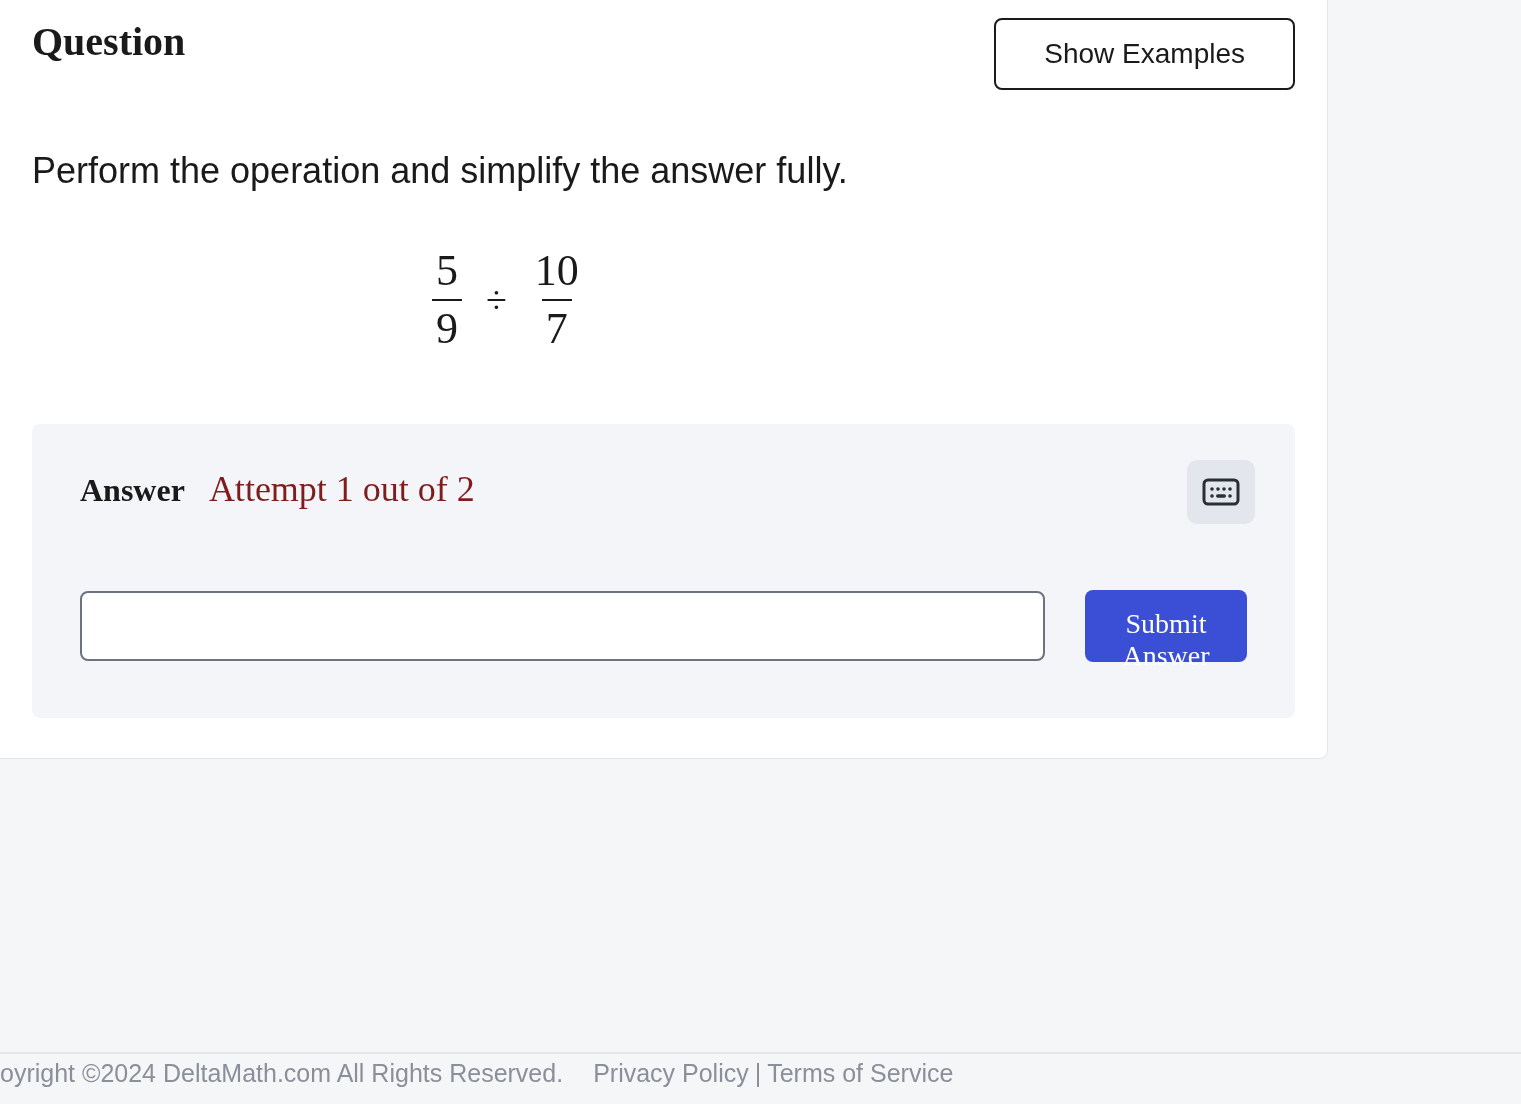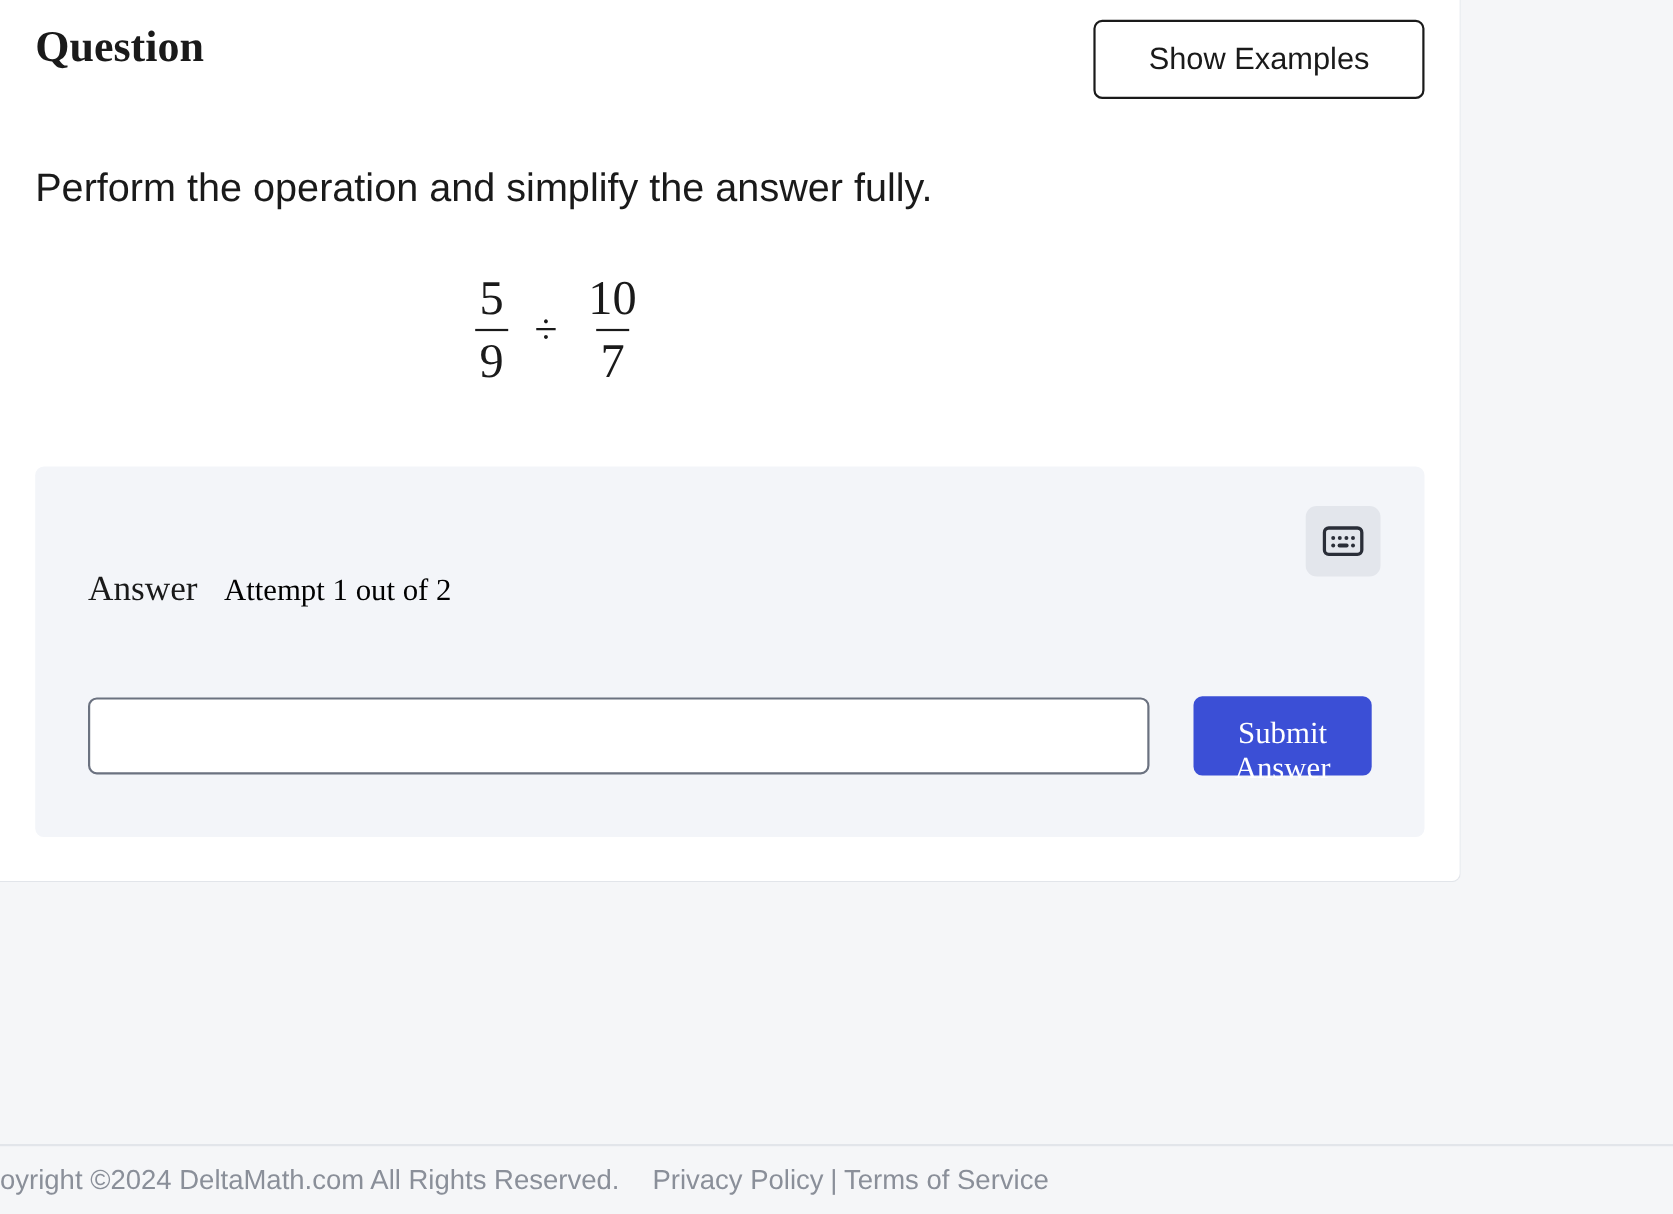--- a/index.html
+++ b/index.html
@@ -88,29 +88,28 @@
       padding: 44px 48px 56px 48px;
       position: relative;
     }
     .answer-header {
       display: flex;
       align-items: baseline;
       gap: 24px;
     }
     .answer-label {
       font-family: Georgia, serif;
-      font-weight: normal;
+      font-weight: bold;
       font-size: 32px;
       color: #1a1a1a;
-      margin-top: 48px;
     }
     .attempt-label {
       font-family: Georgia, serif;
-      font-size: 28px;
-      color: #000000;
+      font-size: 36px;
+      color: #7f1d1d;
     }
     .keyboard-btn {
       position: absolute;
       top: 36px;
       right: 40px;
       width: 68px;
       height: 64px;
       background: #e3e6ec;
       border: none;
       border-radius: 10px;
@@ -151,21 +150,21 @@
       bottom: 16px;
       left: 0;
       font-family: -apple-system, BlinkMacSystemFont, 'Segoe UI', sans-serif;
       font-size: 25px;
       color: #8a8f99;
       display: flex;
       gap: 30px;
       align-items: flex-end;
       border-top: 2px solid #e2e5ea;
       width: 100%;
-      padding-top: 17px;
+      padding-top: 5px;
     }
     .footer-links {
       display: flex;
       gap: 6px;
       align-items: center;
     }
     .footer a {
       color: #8a8f99;
       text-decoration: none;
       cursor: pointer;

